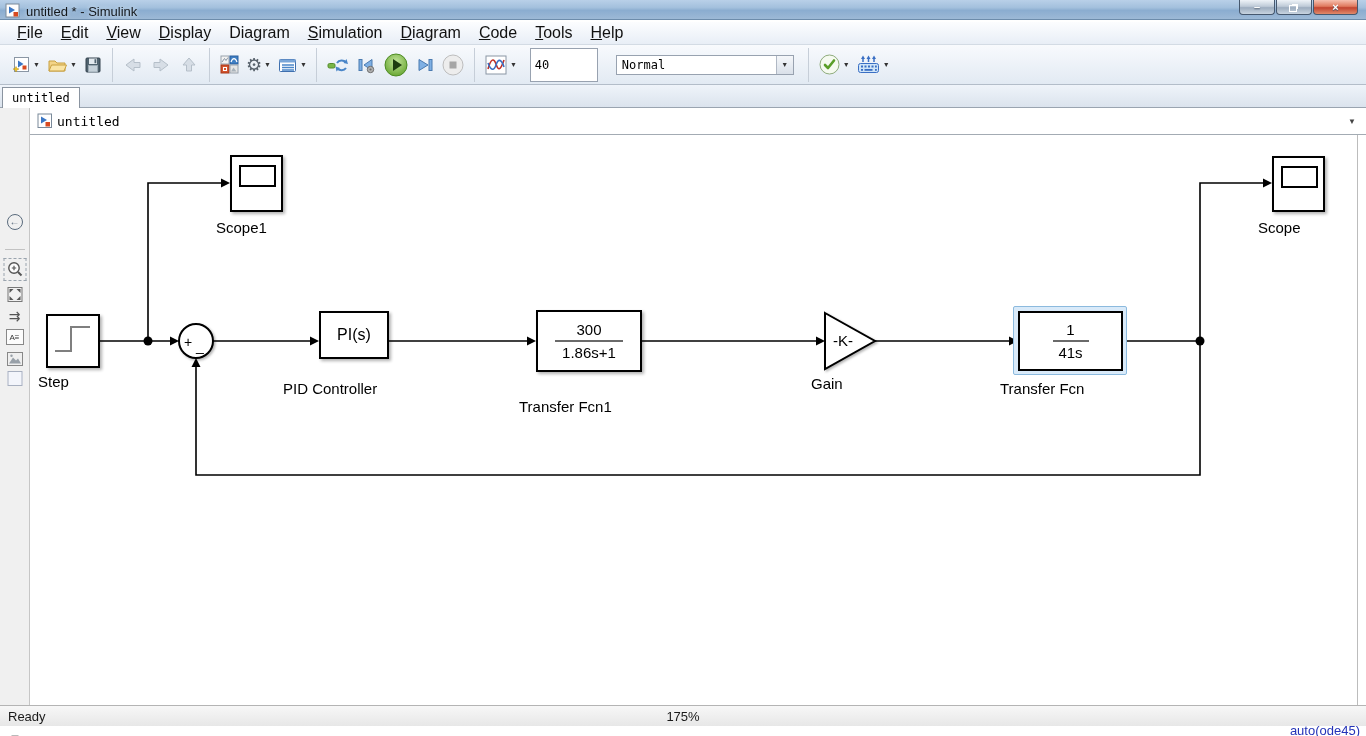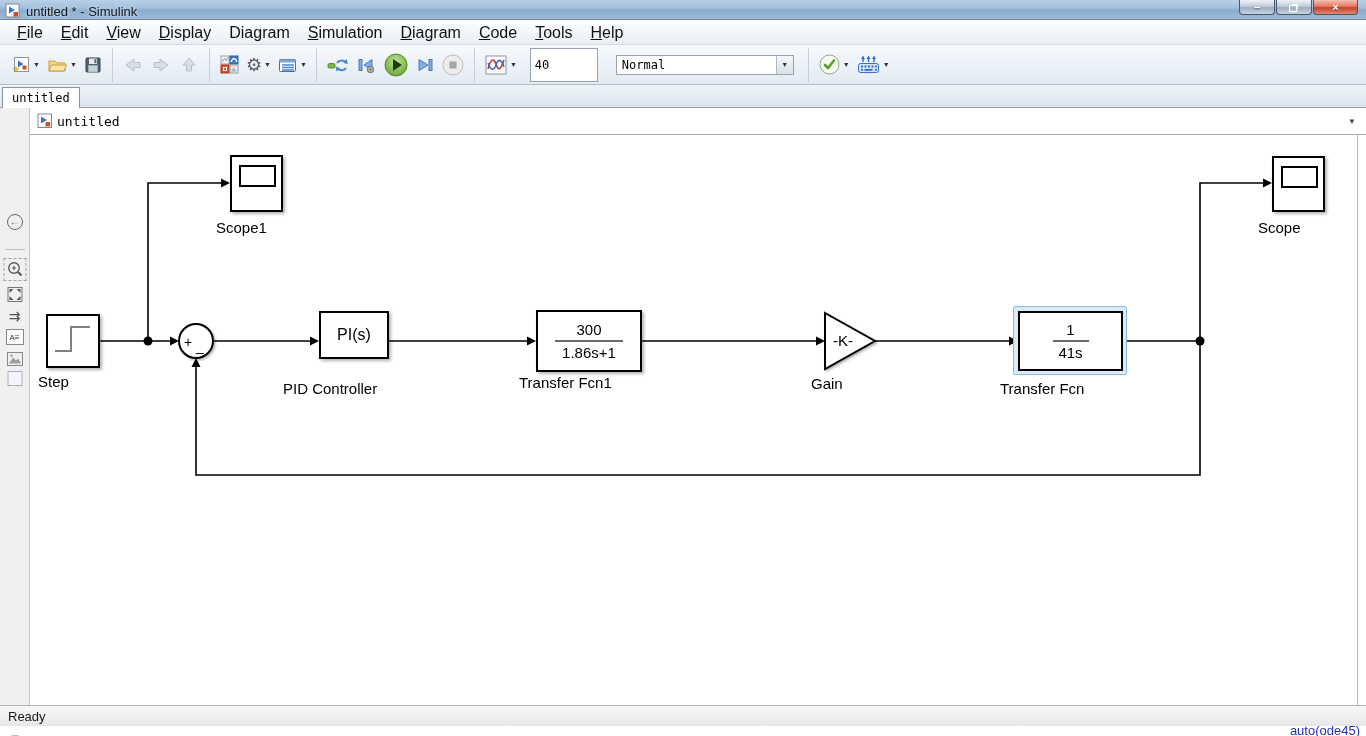--- a/index.html
+++ b/index.html
@@ -447,21 +447,21 @@
     </div>
     <div class="blk-label" style="left:253px;top:245px;width:140px;">PID Controller</div>
 
     <div class="blk" style="left:506px;top:175px;width:106px;height:62px;">
       <div class="frac">
         <span>300</span>
         <span class="bar" style="width:68px;"></span>
         <span>1.86s+1</span>
       </div>
     </div>
-    <div class="blk-label" style="left:489px;top:239px;width:140px;">Transfer Fcn1</div>
+    <div class="blk-label" style="left:489px;top:263px;width:140px;">Transfer Fcn1</div>
 
     <div class="blk-label" style="left:781px;top:240px;width:80px;">Gain</div>
 
     <div class="sel-halo" style="left:983px;top:171px;width:114px;height:69px;"></div>
     <div class="blk" style="left:988px;top:176px;width:105px;height:60px;box-shadow:none;">
       <div class="frac">
         <span>1</span>
         <span class="bar" style="width:36px;"></span>
         <span>41s</span>
       </div>
@@ -471,17 +471,18 @@
     <div class="blk" style="left:1242px;top:21px;width:53px;height:56px;">
       <span class="scope-screen"></span>
     </div>
     <div class="blk-label" style="left:1228px;top:84px;width:80px;">Scope</div>
   </div>
 
   <div class="canvas-edge"></div>
 
   <div class="statusbar">
     <span class="st-left">Ready</span>
+    <span class="st-zoom">175%</span>
     <span class="st-solver">auto(ode45)</span>
   </div>
 
 
 </div>
 
 </body></html>

